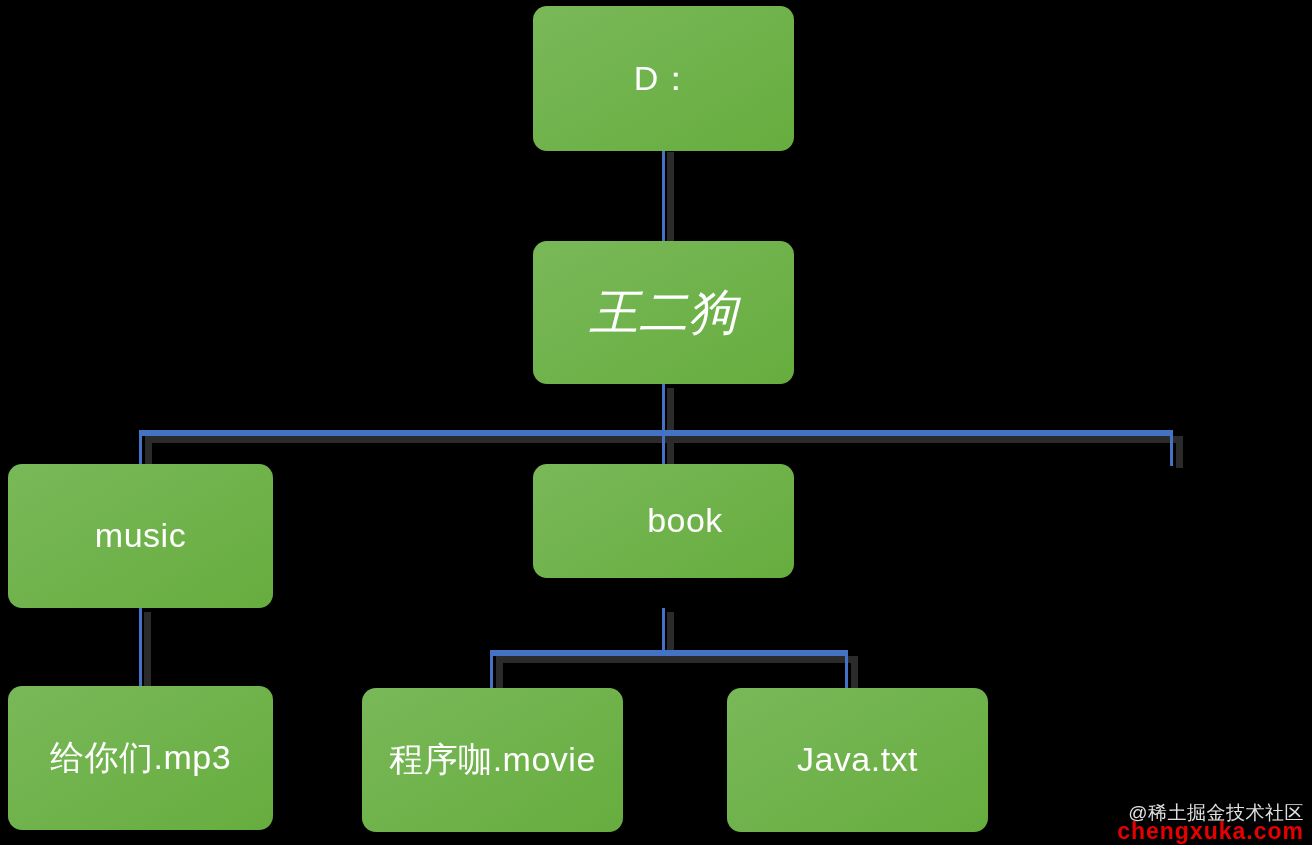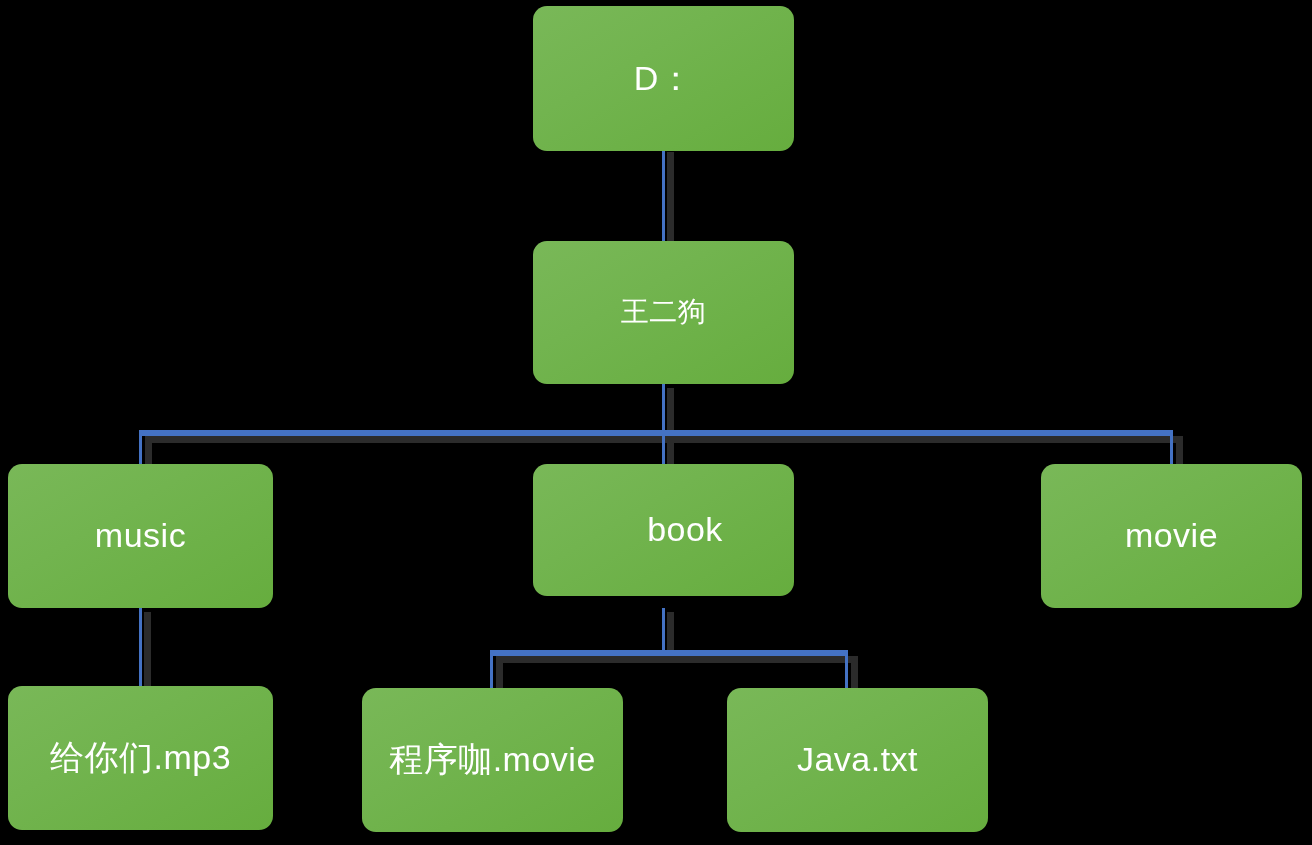--- a/index.html
+++ b/index.html
@@ -35,21 +35,21 @@
   }
   .node-label {
     display: block;
     line-height: 1.1;
     padding: 0 8px;
     white-space: nowrap;
   }
 
   
   .node.lvl0 { font-size: 34px; }
-  .node.lvl1 { font-size: 28px; }
+  .node.lvl1 { font-size: 49px; font-style: italic; }
   .node.lvl2 { font-size: 34px; text-align: center; }
   .node.lvl3 { font-size: 34px; text-align: center; }
 
   
   .conn {
     position: absolute;
     background: #4472c4;
   }
   .conn.v { width: 3px; }
   .conn.h { height: 6px; }
@@ -130,34 +130,35 @@
   </div>
 
   <div class="node lvl1" style="left:533px; top:241px; width:261px; height:143px;">
     <span class="node-label">王二狗</span>
   </div>
 
   <div class="node lvl2" style="left:8px; top:464px; width:265px; height:144px;">
     <span class="node-label">music</span>
   </div>
 
-  <div class="node lvl2" style="left:533px; top:464px; width:261px; height:132px;padding-left:43px;">
+  <div class="node lvl2" style="left:533px; top:464px; width:261px; height:114px;padding-left:43px;">
     <span class="node-label">book</span>
   </div>
 
-  <div class="node lvl2" style="left:1041px; top:464px; width:261px; height:144px;">
-    <span class="node-label">movie</span>
-  </div>
 
   <div class="node lvl3" style="left:8px; top:686px; width:265px; height:144px;">
     <span class="node-label">给你们.mp3</span>
   </div>
 
   <div class="node lvl3" style="left:362px; top:688px; width:261px; height:144px;">
     <span class="node-label">程序咖.movie</span>
   </div>
 
   <div class="node lvl3" style="left:715px; top:688px; width:261px; height:144px;margin-left:12px;">
     <span class="node-label">Java.txt</span>
   </div>
 
+  <div id="watermark">
+    <span class="wm-top">@稀土掘金技术社区</span>
+    <span class="wm-bottom">chengxuka.com</span>
+  </div>
 
 </div>
 
 </body></html>

